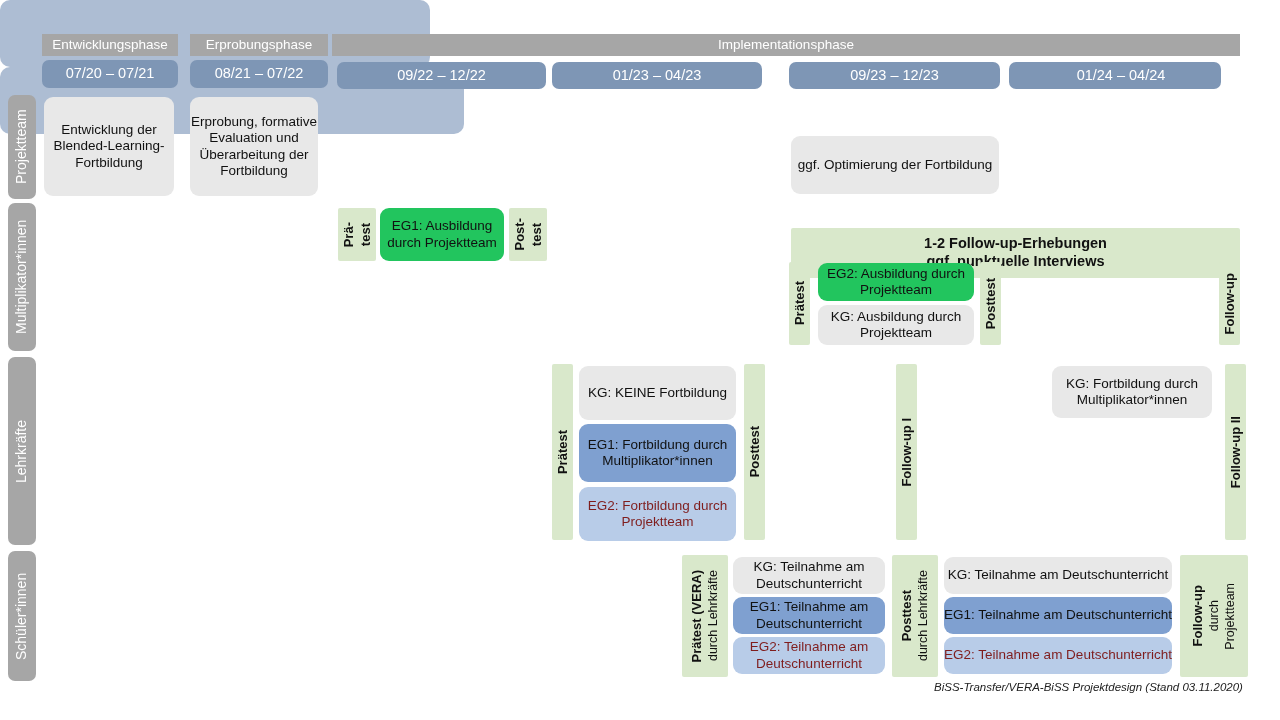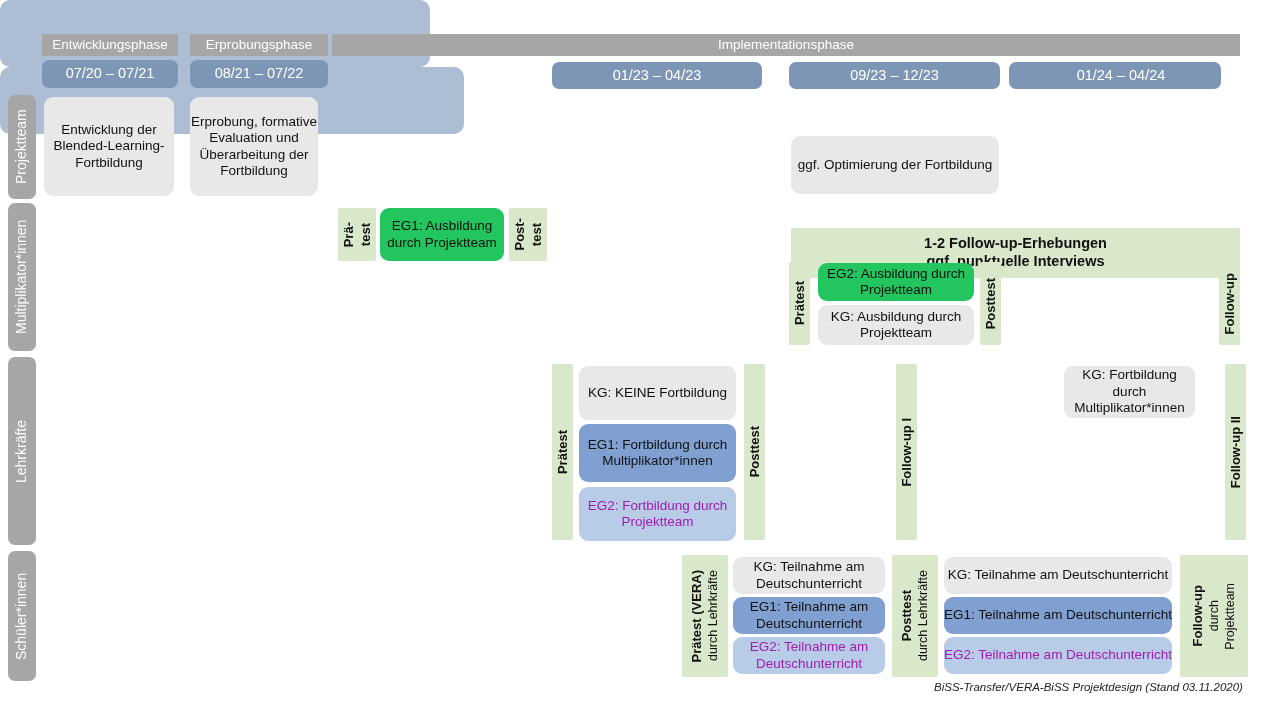--- a/index.html
+++ b/index.html
@@ -69,21 +69,21 @@
     border-radius: 7px;
     font-size: 14px;
     writing-mode: vertical-rl;
     transform: rotate(180deg);
   }
 
   
   .grey-box   { background: #e8e8e8; border-radius: 9px; font-size: 13.5px; color: #111; }
   .blue-mid   { background: #22c55e; border-radius: 9px; font-size: 13.5px; color: #111; }
   .blue-dark  { background: #7fa0d0; border-radius: 9px; font-size: 13.5px; color: #111; }
-  .blue-light { background: #b8cce8; border-radius: 9px; font-size: 13.5px; color: #a21caf; }
+  .blue-light { background: #b8cce8; border-radius: 9px; font-size: 13.5px; color: #7f1d1d; }
 
   
   .green-strip {
     background: #d9e8cb;
     font-size: 13px;
     font-weight: bold;
     color: #111;
     border-radius: 2px;
   }
   .green-wide {
@@ -133,20 +133,21 @@
   <div class="box phase-bar" style="left:332px; top:34px; width:908px; height:22px;">Implementationsphase</div>
 
   <div class="schoolyear-plate" style="left:332px; top:60px; width:430px; height:67px;"></div>
   <div class="schoolyear-label" style="left:332px; top:100px; width:430px; height:24px;margin-top:36px;">Schuljahr 22/23 (8. Klasse)</div>
 
   <div class="schoolyear-plate" style="left:776px; top:60px; width:464px; height:67px;"></div>
   <div class="schoolyear-label" style="left:776px; top:100px; width:464px; height:24px;">Schuljahr 23/24 (9. Klasse)</div>
 
   <div class="box period" style="left:42px; top:60px; width:136px; height:28px;">07/20 – 07/21</div>
   <div class="box period" style="left:190px; top:60px; width:138px; height:28px;">08/21 – 07/22</div>
+  <div class="box period" style="left:337px; top:62px; width:209px; height:27px;">09/22 – 12/22</div>
   <div class="box period" style="left:552px; top:62px; width:210px; height:27px;">01/23 – 04/23</div>
   <div class="box period" style="left:789px; top:62px; width:211px; height:27px;">09/23 – 12/23</div>
   <div class="box period" style="left:1009px; top:62px; width:212px; height:27px;padding-left:12px;">01/24 – 04/24</div>
 
   <div class="box role-tab" style="left:8px; top:95px; width:28px; height:104px;">Projektteam</div>
   <div class="box role-tab" style="left:8px; top:203px; width:28px; height:148px;">Multiplikator*innen</div>
   <div class="box role-tab" style="left:8px; top:357px; width:28px; height:188px;">Lehrkräfte</div>
   <div class="box role-tab" style="left:8px; top:551px; width:28px; height:130px;">Schüler*innen</div>
 
   <div class="box grey-box" style="left:44px; top:97px; width:130px; height:99px;">Entwicklung der Blended-Learning-Fortbildung</div>
@@ -189,21 +190,21 @@
   </div>
   <div class="box grey-box" style="left:579px; top:366px; width:157px; height:54px;">KG: KEINE Fortbildung</div>
   <div class="box blue-dark" style="left:579px; top:424px; width:157px; height:58px;">EG1: Fortbildung durch Multiplikator*innen</div>
   <div class="box blue-light" style="left:579px; top:487px; width:157px; height:54px;">EG2: Fortbildung durch Projektteam</div>
   <div class="box green-strip" style="left:744px; top:364px; width:21px; height:176px;">
     <span class="vtext">Posttest</span>
   </div>
   <div class="box green-strip" style="left:896px; top:364px; width:21px; height:176px;">
     <span class="vtext">Follow-up I</span>
   </div>
-  <div class="box grey-box" style="left:1052px; top:366px; width:131px; height:52px;margin-left:12px;">KG: Fortbildung durch Multiplikator*innen</div>
+  <div class="box grey-box" style="left:1052px; top:366px; width:160px; height:52px;">KG: Fortbildung durch Multiplikator*innen</div>
   <div class="box green-strip" style="left:1225px; top:364px; width:21px; height:176px;">
     <span class="vtext">Follow-up II</span>
   </div>
 
   <div class="box green-strip" style="left:682px; top:555px; width:46px; height:122px;">
     <span class="two-col-v">
       <span>Prätest (VERA)</span>
       <span class="sub" style="font-weight:normal; font-size:12.5px;">durch Lehrkräfte</span>
     </span>
   </div>

